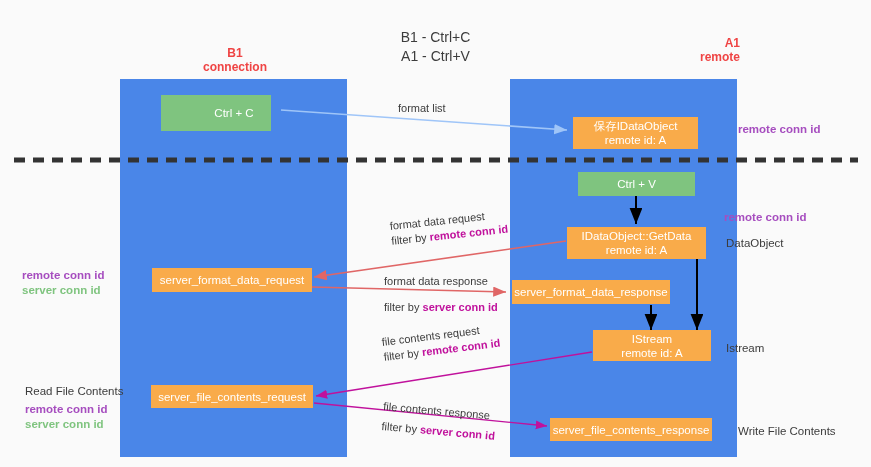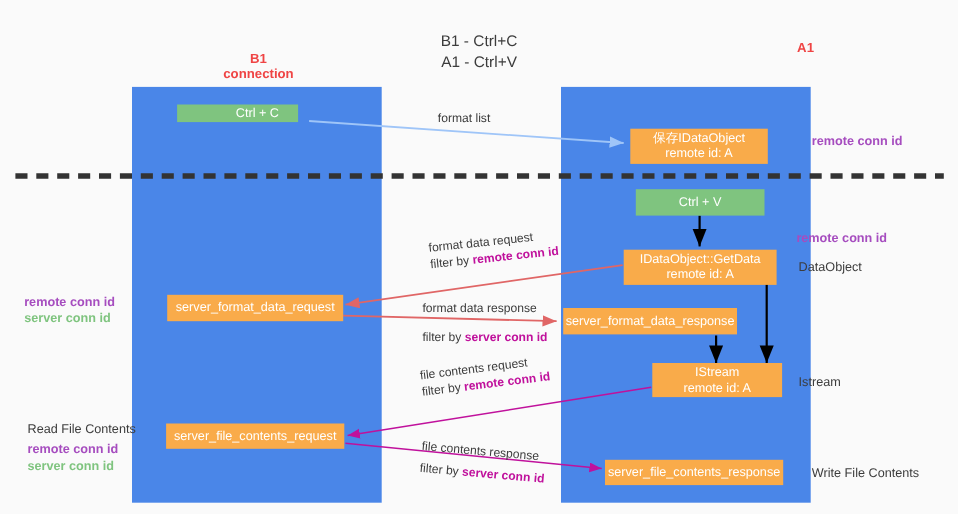--- a/index.html
+++ b/index.html
@@ -64,20 +64,21 @@
     <div>B1 - Ctrl+C</div>
     <div>A1 - Ctrl+V</div>
   </div>
 
   <div class="colhead" style="left:120px;top:46px;width:230px;">
     <div>B1</div>
     <div class="sub">connection</div>
   </div>
   <div class="colhead" style="left:510px;top:36px;width:230px;text-align:right;">
     <div>A1</div>
+    <div class="sub">remote</div>
   </div>
 
   <div class="lane" style="left:120px;top:79px;width:227px;height:378px;"></div>
   <div class="lane" style="left:510px;top:79px;width:227px;height:378px;"></div>
 
   <svg class="overlay">
     <defs>
       <marker id="ar-blue" markerWidth="9" markerHeight="9" refX="8" refY="3.2" orient="auto">
         <path d="M0,0 L8,3.2 L0,6.4 z" fill="#9fc5f8"></path>
       </marker>
@@ -104,21 +105,21 @@
 
     <path d="M697,258 L697,330" stroke="#000000" stroke-width="2" fill="none" marker-end="url(#ar-black)"></path>
 
     <path d="M651,305 L651,330" stroke="#000000" stroke-width="2" fill="none" marker-end="url(#ar-black)"></path>
 
     <line x1="592" y1="352" x2="316" y2="396" stroke="#c0119c" stroke-width="1.4" marker-end="url(#ar-mag)"></line>
 
     <line x1="314" y1="403" x2="547" y2="426" stroke="#c0119c" stroke-width="1.4" marker-end="url(#ar-mag)"></line>
   </svg>
 
-  <div class="box green" style="left:161px;top:95px;width:110px;height:16px;padding-left:36px;">
+  <div class="box green" style="left:161px;top:95px;width:110px;height:36px;padding-left:36px;">
     <span>Ctrl + C</span>
   </div>
 
   <div class="box orange" style="left:573px;top:117px;width:125px;height:32px;">
     <span>保存IDataObject</span>
     <span class="l2">remote id: A</span>
   </div>
 
   <div class="box green" style="left:578px;top:172px;width:117px;height:24px;">
     <span>Ctrl + V</span>

